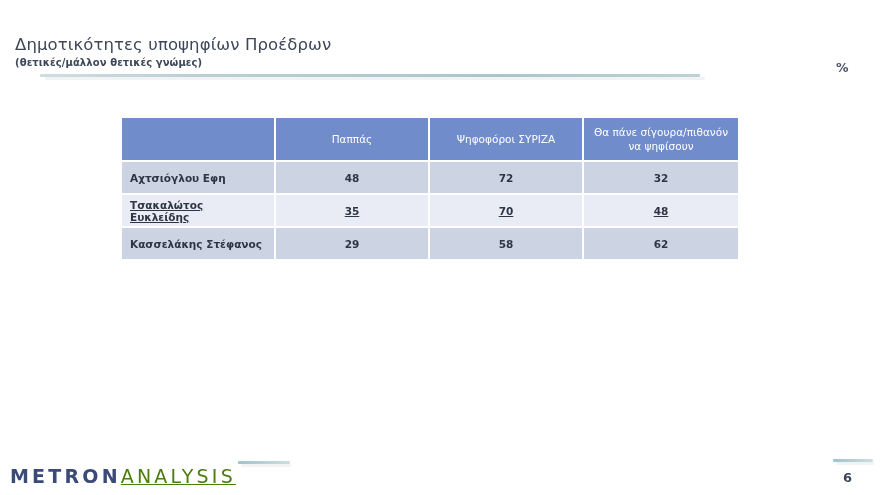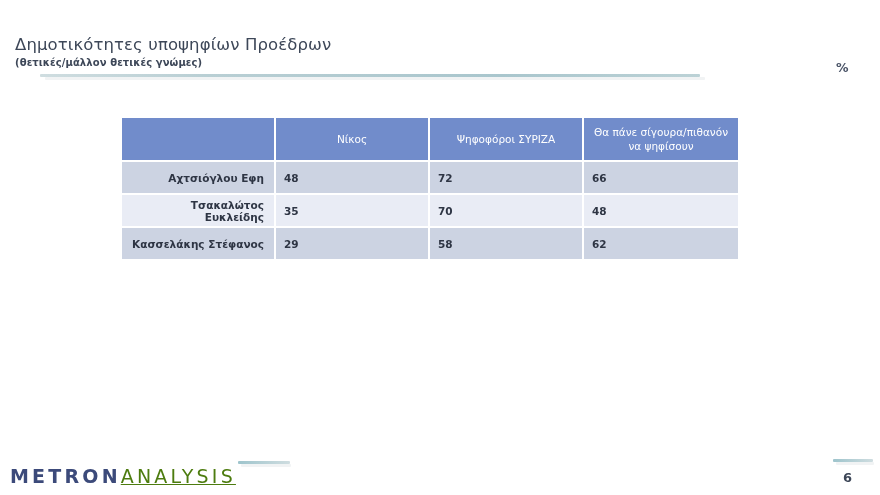--- a/index.html
+++ b/index.html
@@ -97,31 +97,31 @@
     line-height: 1.35;
     padding: 0 6px;
   }
   #poll-table th.header-blank { padding: 0; }
 
   #poll-table td {
     height: 31px;
     font-size: 10.5px;
     font-weight: bold;
     color: #2e3544;
-    text-align: left;
+    text-align: center;
     vertical-align: middle;
     padding: 0 8px;
   }
   #poll-table td.name-cell {
-    text-align: right;
+    text-align: left;
     padding-right: 10px;
     margin-left: 24px;
   }
   tr.row-dark td  { background: #ccd3e2; }
-  tr.row-light td { background: #e9ecf5; }
+  tr.row-light td { background: #e9ecf5; text-decoration: underline; }
 
   
   #footer-logo {
     position: absolute;
     left: 10px;
     top: 465px;
     font-family: "DejaVu Sans", "Liberation Sans", sans-serif;
     font-size: 19px;
     letter-spacing: 3.2px;
     white-space: nowrap;
@@ -189,31 +189,31 @@
 <table id="poll-table">
   <colgroup>
     <col class="c-name">
     <col class="c-val">
     <col class="c-val2">
     <col class="c-val3">
   </colgroup>
   <thead>
     <tr>
       <th class="header-blank"></th>
-      <th>Νίκος</th>
+      <th>Παππάς</th>
       <th>Ψηφοφόροι ΣΥΡΙΖΑ</th>
       <th>Θα πάνε σίγουρα/πιθανόν να ψηφίσουν</th>
     </tr>
   </thead>
   <tbody>
     <tr class="row-dark">
       <td class="name-cell">Αχτσιόγλου Εφη</td>
       <td>48</td>
       <td>72</td>
-      <td>66</td>
+      <td>32</td>
     </tr>
     <tr class="row-light">
       <td class="name-cell">Τσακαλώτος Ευκλείδης</td>
       <td>35</td>
       <td>70</td>
       <td>48</td>
     </tr>
     <tr class="row-dark">
       <td class="name-cell">Κασσελάκης Στέφανος</td>
       <td>29</td>

